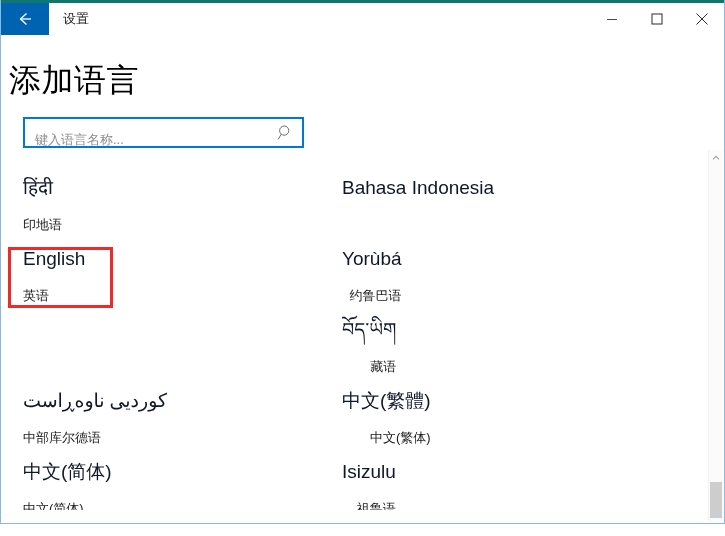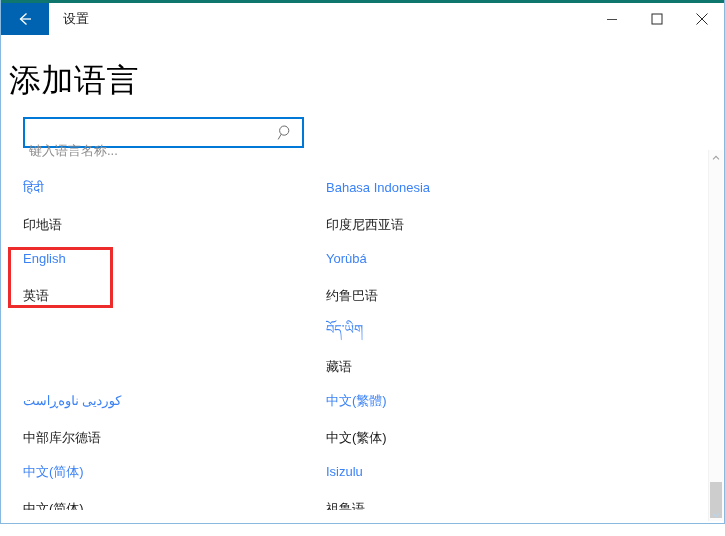--- a/index.html
+++ b/index.html
@@ -97,27 +97,27 @@
     top: 117px;
     width: 281px;
     height: 31px;
     border: 2px solid #0078d7;
     box-sizing: border-box;
     background: #ffffff;
   }
   .search-input {
     position: absolute;
     left: 0;
-    top: 16px;
+    top: 5px;
     width: 248px;
     height: 31px;
     border: none;
     outline: none;
     background: transparent;
-    padding: 0 0 0 4px;
+    padding: 0 0 0 10px;
     font-family: "Liberation Sans", "DejaVu Sans", sans-serif;
     font-size: 13px;
     color: #111111;
   }
   .search-input::placeholder { color: #8c8c8c; opacity: 1; }
   .search-icon {
     position: absolute;
     right: 6px;
     top: 4px;
     width: 20px;
@@ -143,24 +143,24 @@
   .lang-row {
     position: relative;
     height: 71px;
   }
   .lang-cell {
     position: absolute;
     top: 0;
     cursor: pointer;
   }
   .cell-left  { left: 21px; }
-  .cell-right { left: 324px; }
+  .cell-right { left: 340px; text-align: right; }
   .lang-native {
-    font-size: 13px;
-    color: #3b82f6;
+    font-size: 19px;
+    color: #0f172a;
     line-height: 26px;
     white-space: nowrap;
   }
   .lang-native.rtl { direction: rtl; unicode-bidi: bidi-override; font-family: Liberation Serif, serif; }
   .lang-sub {
     font-size: 13px;
     color: #1a1a1a;
     line-height: 20px;
     margin-top: 14px;
     white-space: nowrap;
@@ -287,21 +287,20 @@
         </div>
       </div>
 
       <div class="lang-row">
         <div class="lang-cell cell-left">
           <div class="lang-native">हिंदी</div>
           <div class="lang-sub">印地语</div>
         </div>
         <div class="lang-cell cell-right">
           <div class="lang-native">Bahasa Indonesia</div>
-          <div class="lang-sub">印度尼西亚语</div>
         </div>
       </div>
 
       <div class="lang-row">
         <div class="lang-cell cell-left">
           <div class="lang-native">English</div>
           <div class="lang-sub">英语</div>
         </div>
         <div class="lang-cell cell-right">
           <div class="lang-native">Yorùbá</div>

